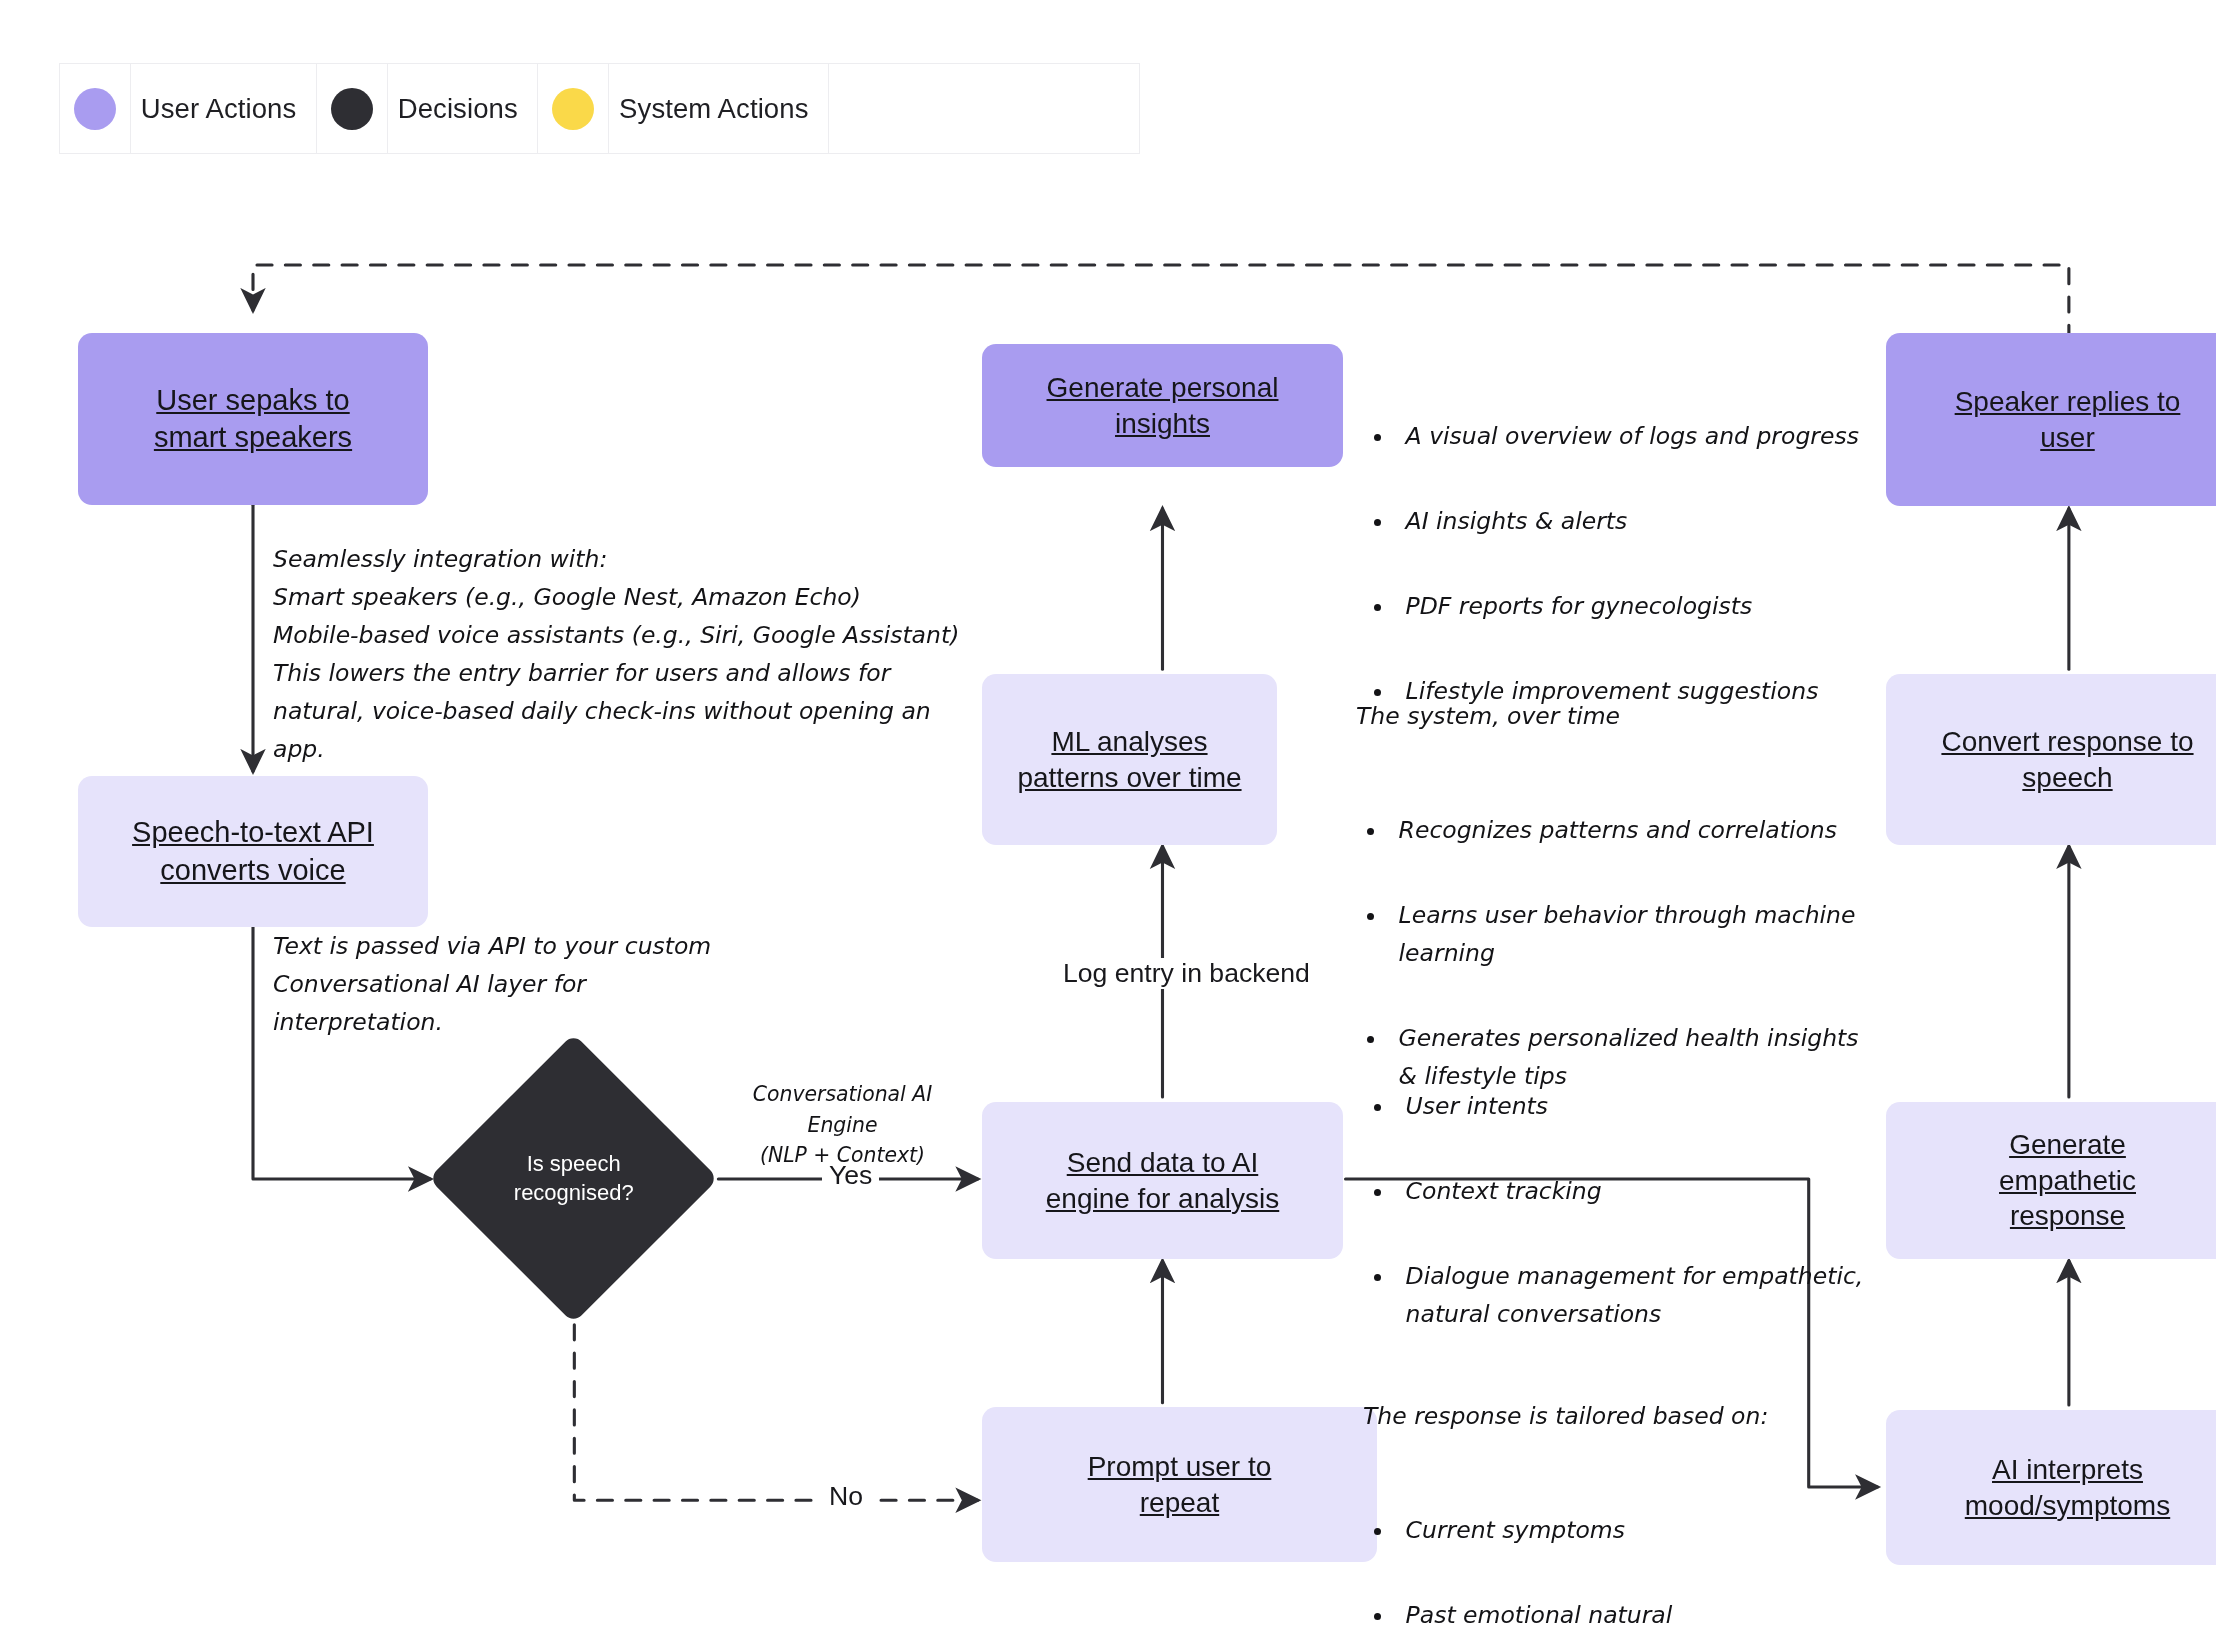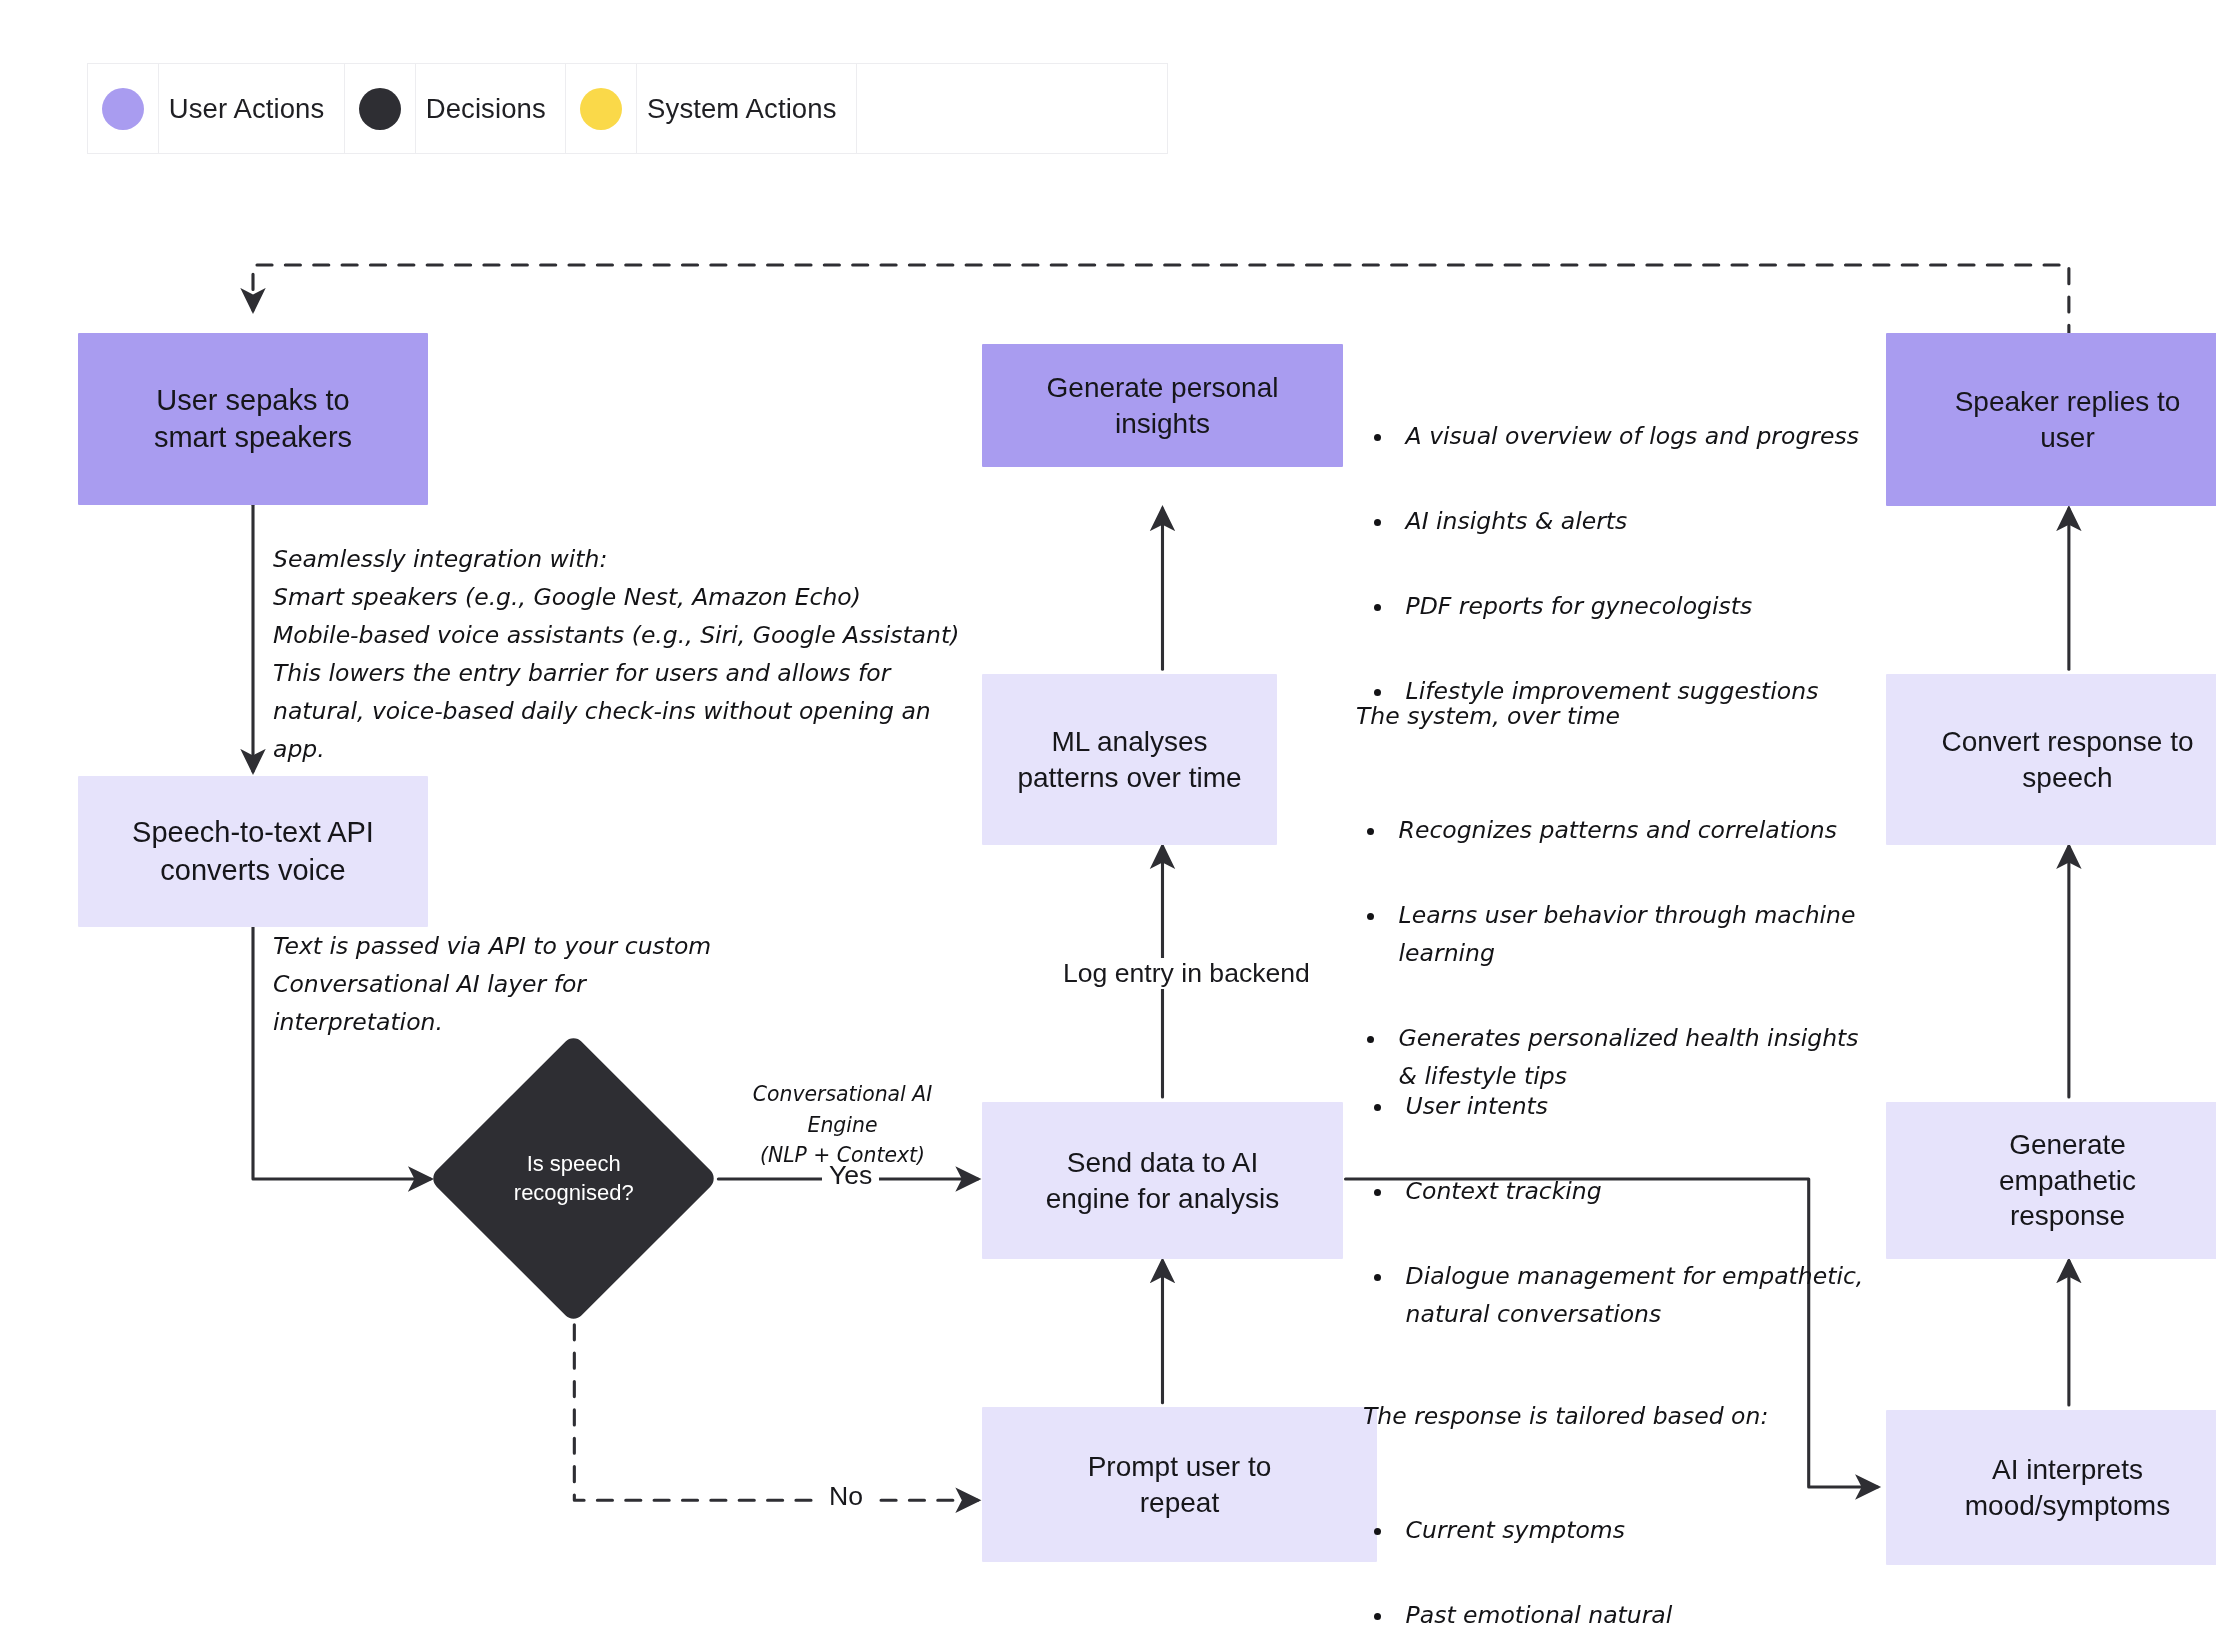--- a/index.html
+++ b/index.html
@@ -9,35 +9,35 @@
     -webkit-font-smoothing:antialiased;
   }
   #canvas{position:absolute;inset:0;width:2278px;height:1651px;}
   svg.layer{position:absolute;left:0;top:0;width:2278px;height:1651px;overflow:visible;}
 
   
   .legend{
     position:absolute;left:59px;top:63px;
     display:flex;align-items:stretch;
     border:1.3px solid #ededf0;background:#ffffff;
-    height:91px;box-sizing:border-box;margin-left:28px;
+    height:91px;box-sizing:border-box;
   }
   .legend-cell{display:flex;align-items:center;border-right:1.3px solid #ededf0;box-sizing:border-box;}
   .legend-cell:last-child{border-right:none;}
   .legend-swatch-cell{width:71px;justify-content:center;}
   .legend-label-cell{padding:0 19.5px 0 9.8px;}
   .swatch{width:42px;height:42px;border-radius:50%;}
   .legend-label{font-size:27.5px;color:#1f1f23;white-space:nowrap;letter-spacing:0.1px;}
   .legend-empty{width:310px;}
 
   
   .node{
-    position:absolute;box-sizing:border-box;border-radius:1px;
+    position:absolute;box-sizing:border-box;border-radius:14px;
     display:flex;align-items:center;justify-content:center;text-align:center;
-    line-height:1.28;color:#16161a;padding:4.4px 11.5px;
+    line-height:1.28;color:#16161a;padding:4.4px 11.5px;text-decoration:underline;
   }
   .node-text{display:block;white-space:pre-line;}
   .fill-user{background:#a99cf0;}
   .fill-system{background:#e6e3fb;}
   .n-size-lg{font-size:29px;}
   .n-size-md{font-size:28px;}
 
   .diamond{
     position:absolute;background:#2e2e33;
     display:flex;align-items:center;justify-content:center;text-align:center;

